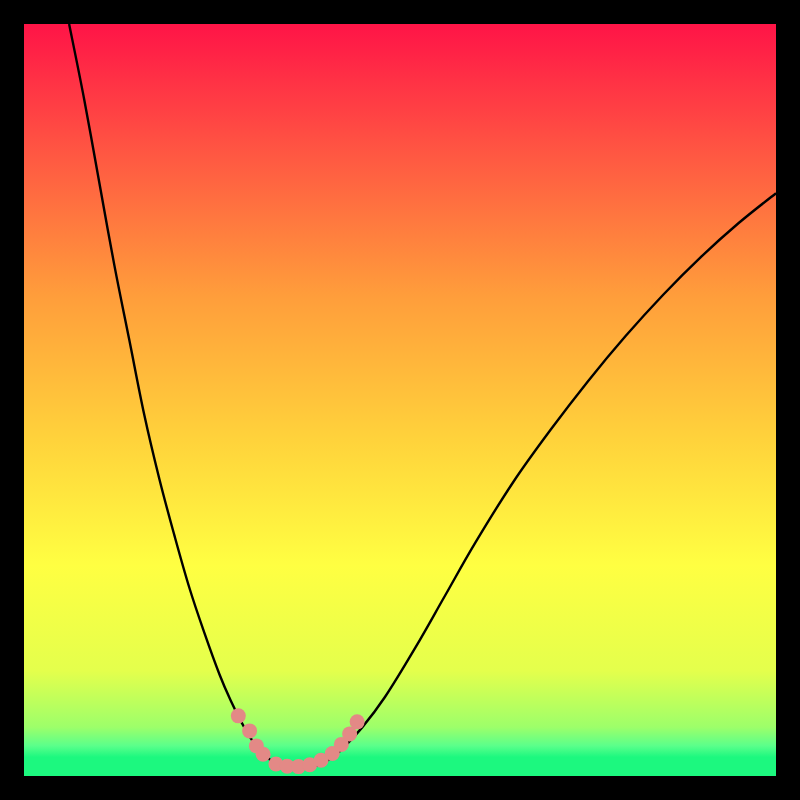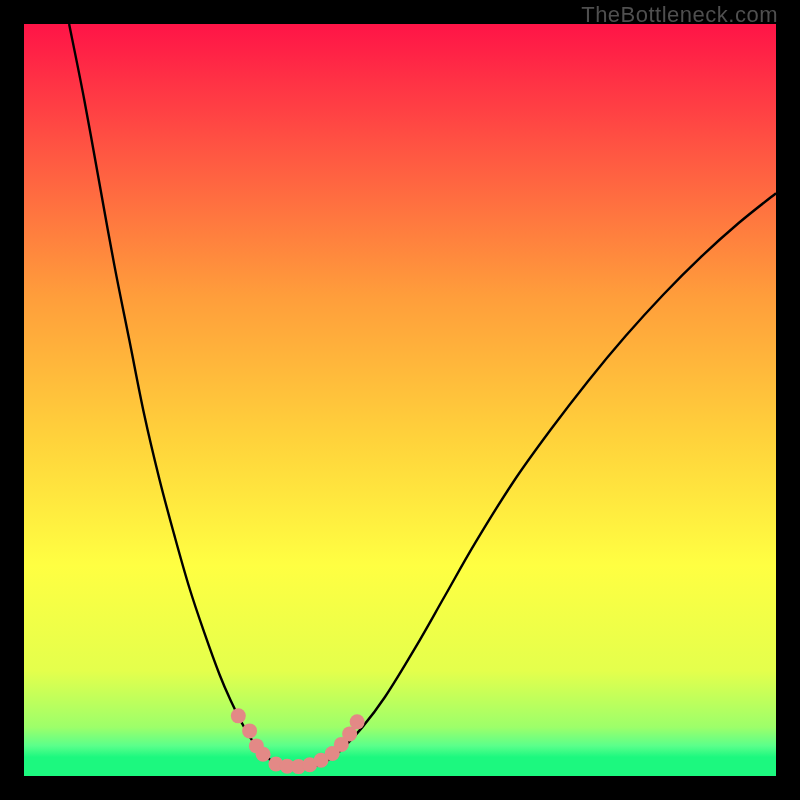--- a/index.html
+++ b/index.html
@@ -30,21 +30,20 @@
   svg.plot {
     position: absolute;
     left: 0;
     top: 0;
   }
 </style>
 </head>
 <body>
 
 <div class="wrapper">
-  <div class="watermark">TheBottleneck.com</div>
   <svg class="plot" width="800" height="800" viewBox="0 0 800 800">
     <defs>
       <linearGradient id="bg-grad" x1="0" y1="0" x2="0" y2="1">
           <stop offset="0.00%" stop-color="#ff1447"></stop>
           <stop offset="18.00%" stop-color="#ff5a42"></stop>
           <stop offset="36.00%" stop-color="#ff9d3b"></stop>
           <stop offset="55.00%" stop-color="#ffd23b"></stop>
           <stop offset="72.00%" stop-color="#ffff42"></stop>
           <stop offset="86.00%" stop-color="#e4ff4c"></stop>
           <stop offset="93.50%" stop-color="#9dff6a"></stop>

